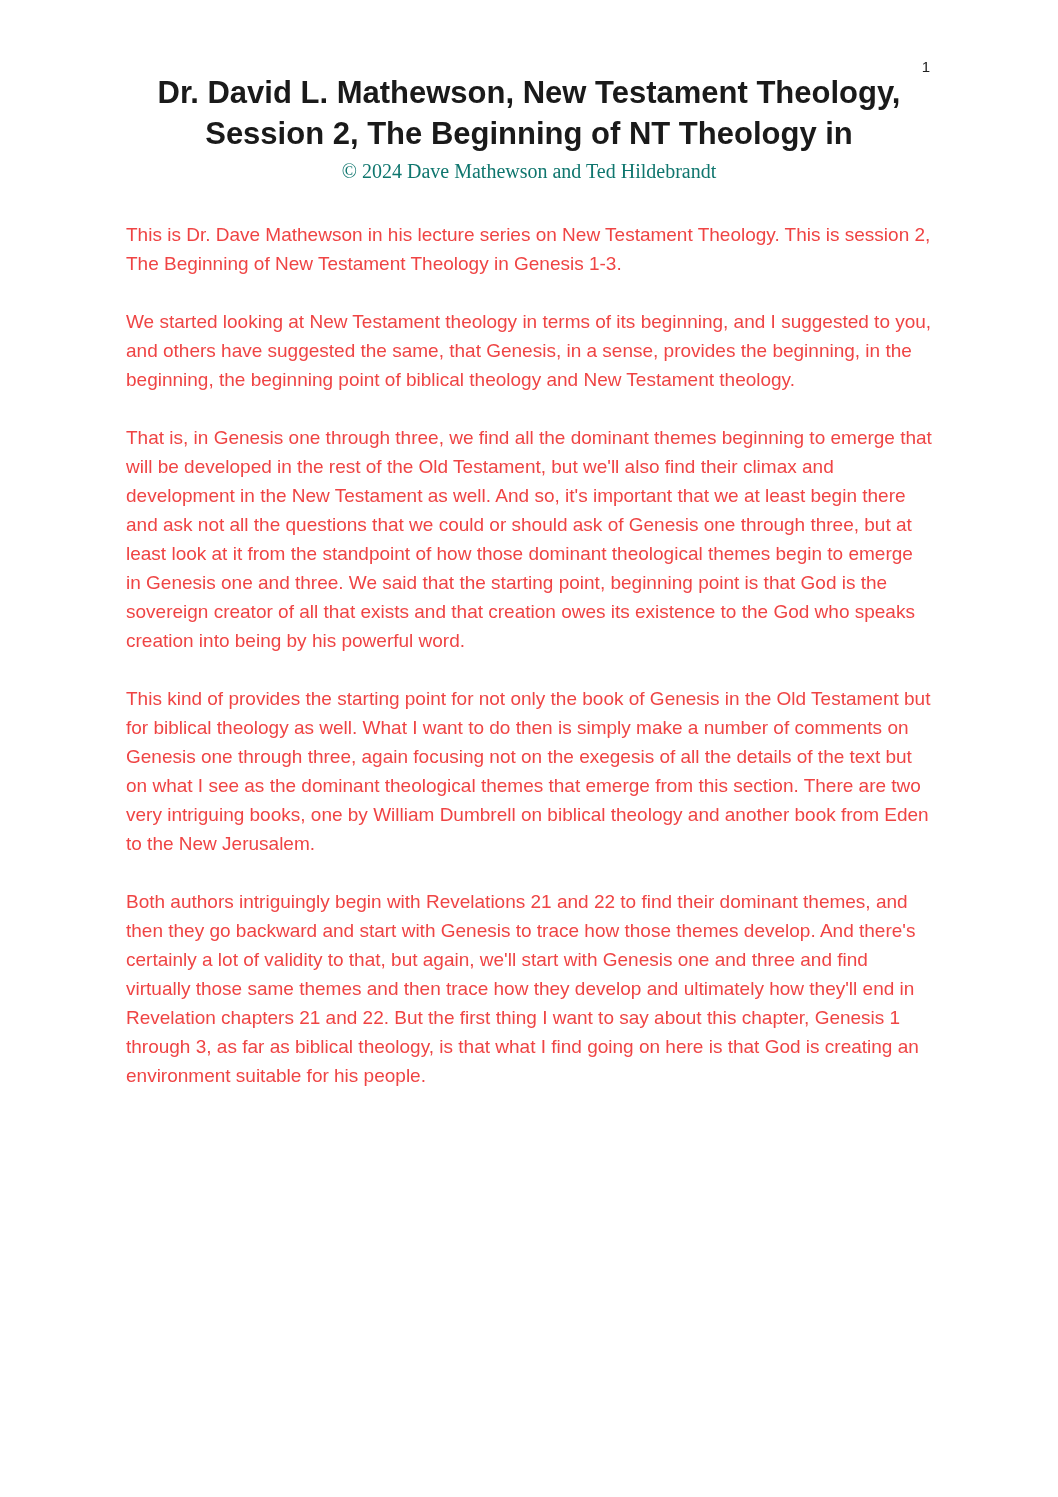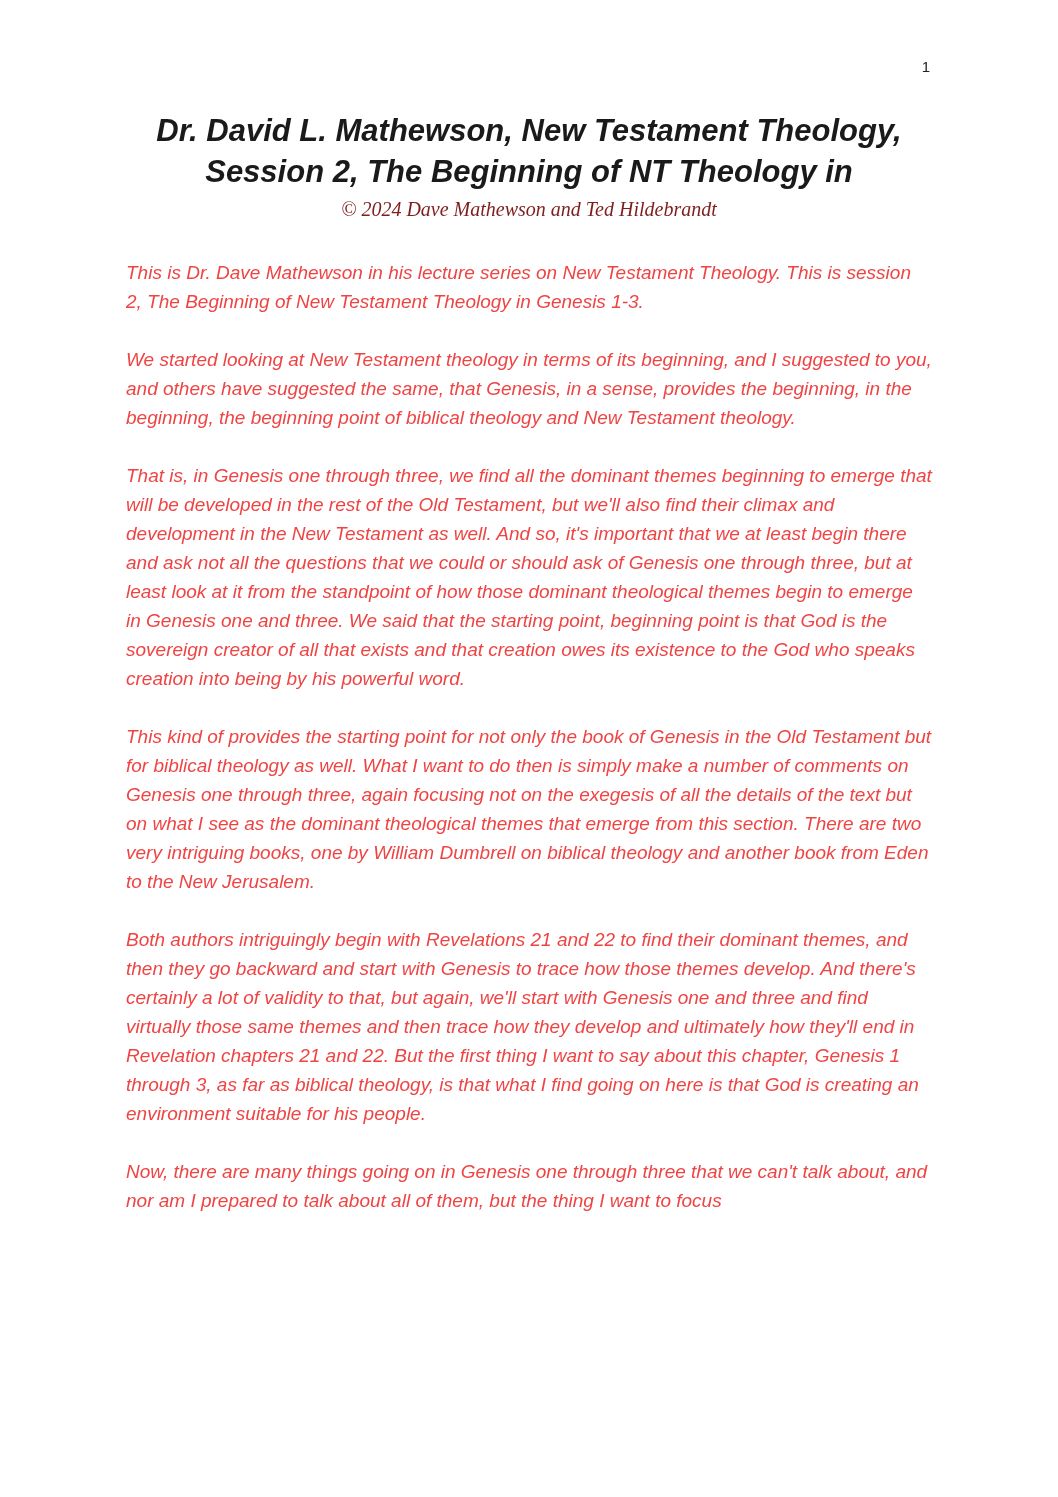--- a/index.html
+++ b/index.html
@@ -18,41 +18,40 @@
     overflow: hidden;
   }
   .page-number {
     position: absolute;
     top: 58px;
     right: 128px;
     font-size: 15px;
     color: #212121;
   }
   .content {
-    padding: 110px 126px 60px 126px;
-    font-style: italic;
+    padding: 72px 126px 60px 126px;
   }
   h1.doc-title {
     font-size: 31px;
     line-height: 41px;
     font-weight: bold;
     text-align: center;
     margin: 0 0 4px 0;
     color: #1a1a1a;
   }
   .title-line {
     display: block;
   }
   .copyright {
     font-family: "Liberation Serif", serif;
     font-size: 20px;
     line-height: 26px;
     text-align: center;
     margin: 0 0 36px 0;
-    color: #7f1d1d;
+    color: #0f766e;
   }
   p.body-para {
     font-size: 19px;
     line-height: 29px;
     margin: 0 0 29px 0;
     text-align: left;
     color: #ef4444;
   }
 </style>
 </head>
@@ -72,15 +71,14 @@
     <p class="body-para">This is Dr. Dave Mathewson in his lecture series on New Testament Theology. This is session 2, The Beginning of New Testament Theology in Genesis 1-3.</p>
 
     <p class="body-para">We started looking at New Testament theology in terms of its beginning, and I suggested to you, and others have suggested the same, that Genesis, in a sense, provides the beginning, in the beginning, the beginning point of biblical theology and New Testament theology.</p>
 
     <p class="body-para">That is, in Genesis one through three, we find all the dominant themes beginning to emerge that will be developed in the rest of the Old Testament, but we'll also find their climax and development in the New Testament as well. And so, it's important that we at least begin there and ask not all the questions that we could or should ask of Genesis one through three, but at least look at it from the standpoint of how those dominant theological themes begin to emerge in Genesis one and three. We said that the starting point, beginning point is that God is the sovereign creator of all that exists and that creation owes its existence to the God who speaks creation into being by his powerful word.</p>
 
     <p class="body-para">This kind of provides the starting point for not only the book of Genesis in the Old Testament but for biblical theology as well. What I want to do then is simply make a number of comments on Genesis one through three, again focusing not on the exegesis of all the details of the text but on what I see as the dominant theological themes that emerge from this section. There are two very intriguing books, one by William Dumbrell on biblical theology and another book from Eden to the New Jerusalem.</p>
 
     <p class="body-para">Both authors intriguingly begin with Revelations 21 and 22 to find their dominant themes, and then they go backward and start with Genesis to trace how those themes develop. And there's certainly a lot of validity to that, but again, we'll start with Genesis one and three and find virtually those same themes and then trace how they develop and ultimately how they'll end in Revelation chapters 21 and 22. But the first thing I want to say about this chapter, Genesis 1 through 3, as far as biblical theology, is that what I find going on here is that God is creating an environment suitable for his people.</p>
 
-    <p class="body-para">Now, there are many things going on in Genesis one through three that we can't talk about, and nor am I prepared to talk about all of them, but the thing I want to focus</p>
   </div>
 </div>
 
 </body></html>

